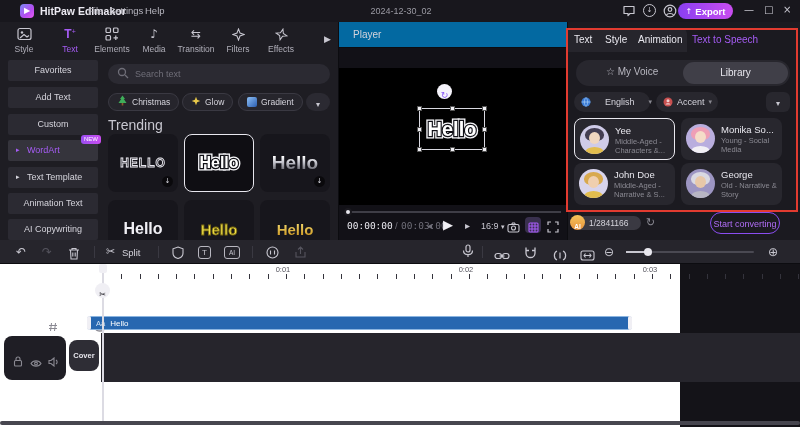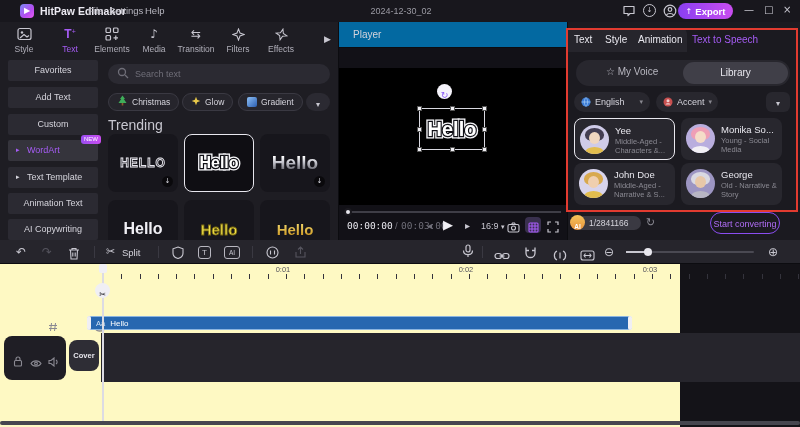--- a/index.html
+++ b/index.html
@@ -271,21 +271,21 @@
     <span class="abs ttab" style="left:70px">Animation</span>
     <span class="abs ttab" style="left:124px;color:#a65cf5">Text to Speech</span>
 
     <div class="abs" style="left:8px;top:38px;width:214px;height:26px;border-radius:13px;background:#28272e">
       <span class="abs" style="left:30px;top:6px;font-size:10px;color:#b8b7c0"><span class="g" style="font-size:10px">☆</span> <span>My Voice</span></span>
       <div class="abs" style="left:107px;top:2px;width:105px;height:22px;border-radius:11px;background:#403f48;text-align:center">
         <span style="font-size:10px;color:#e8e7ee;line-height:22px">Library</span>
       </div>
     </div>
 
-    <div class="abs" style="left:6px;top:70px;width:76px;height:20px;border-radius:10px;background:#28272e;display:flex;align-items:center;gap:4px;padding:0 7px">
+    <div class="abs" style="left:6px;top:70px;width:76px;height:20px;border-radius:10px;background:#28272e;display:flex;align-items:center;gap:14px;padding:0 7px">
       <span><svg width="10" height="10" viewBox="0 0 10 10">
             <circle cx="5" cy="5" r="4.5" fill="#3a7bd5"></circle>
             <path d="M0.5 5 H9.5 M5 0.5 C2.8 2.8 2.8 7.2 5 9.5 M5 0.5 C7.2 2.8 7.2 7.2 5 9.5" stroke="#9cc4f0" stroke-width="0.8" fill="none"></path>
           </svg></span>
       <span style="font-size:9px;color:#d5d4dc">English</span>
       <span class="g" style="font-size:7px;color:#8a8992;margin-left:auto">▾</span>
     </div>
     <div class="abs" style="left:88px;top:70px;width:62px;height:20px;border-radius:10px;background:#28272e;display:flex;align-items:center;gap:4px;padding:0 7px">
       <span><svg width="10" height="10" viewBox="0 0 10 10">
             <circle cx="5" cy="5" r="4.5" fill="#c85050"></circle>
@@ -398,21 +398,21 @@
           <rect x="1" y="1" width="13" height="9" rx="2"></rect>
           <path d="M4 5.5 H11 M5.5 3.5 L4 5.5 L5.5 7.5 M9.5 3.5 L11 5.5 L9.5 7.5"></path>
         </svg></span>
     <span class="tbi g" style="left:604px;font-size:12px;color:#c8c7d0">⊖</span>
     <div class="abs" style="left:626px;top:11px;width:128px;height:2px;background:#4a4952;border-radius:1px"></div>
     <div class="abs" style="left:626px;top:11px;width:22px;height:2px;background:#c8c7d0"></div>
     <div class="abs" style="left:644px;top:8px;width:8px;height:8px;border-radius:50%;background:#e8e7ee"></div>
     <span class="tbi g" style="left:768px;font-size:12px;color:#c8c7d0">⊕</span>
   </div>
 
-  <div class="abs" style="left:0;top:264px;width:680px;height:163px;background:#fef9c3">
+  <div class="abs" style="left:0;top:264px;width:680px;height:163px;background:#ffffff">
 
     <div class="abs" style="left:103px;top:10px;width:697px;height:5px;background:repeating-linear-gradient(90deg,#34333c 0 1px,transparent 1px 18.3px)"></div>
     <span class="abs" style="left:269px;top:1px;width:28px;text-align:center;font-size:7.5px;color:#55545e">0:01</span>
     <span class="abs" style="left:452px;top:1px;width:28px;text-align:center;font-size:7.5px;color:#55545e">0:02</span>
     <span class="abs" style="left:636px;top:1px;width:28px;text-align:center;font-size:7.5px;color:#55545e">0:03</span>
 
     <span class="abs" style="left:48px;top:54px"><svg width="10" height="10" viewBox="0 0 10 10" stroke="#8a8992" fill="none" stroke-width="1">
           <path d="M3.5 1 L2.5 9 M7.5 1 L6.5 9 M1 3.5 H9 M1 6.5 H9"></path>
         </svg></span>
     <span class="abs" style="left:94px;top:55px"><svg width="12" height="9" viewBox="0 0 12 9" stroke="#8a8992" fill="none" stroke-width="1.1">

